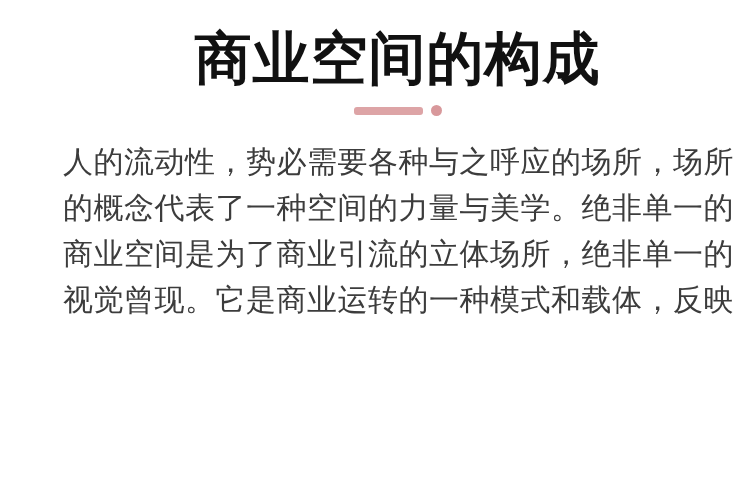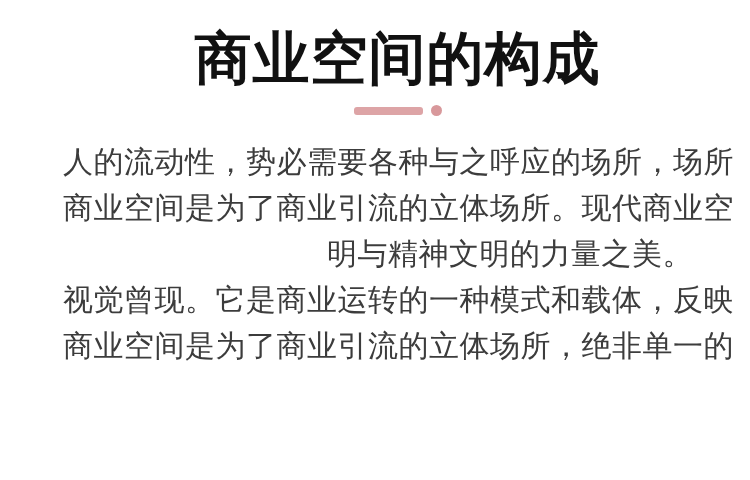--- a/index.html
+++ b/index.html
@@ -59,40 +59,38 @@
     font-size: 30px;
     font-weight: 300;
     line-height: 46px;
   }
   .paragraph {
     margin: 0;
   }
   .text-line {
     white-space: nowrap;
     letter-spacing: 0.5px;
-    text-align: right;
   }
 </style>
 </head>
 <body>
 
 <div class="page">
 
   <h1 class="title">商业空间的构成</h1>
 
   <div class="divider">
     <span class="divider-bar"></span>
     <span class="divider-dot"></span>
   </div>
 
   <div class="body-text">
     <div class="paragraph">
       <div class="text-line">人的流动性，势必需要各种与之呼应的场所，场所</div>
-      <div class="text-line">商业空间是为了商业引流的立体场所。现代商业空</div>
-      <div class="text-line">明与精神文明的力量之美。</div>
+      <div class="text-line">的概念代表了一种空间的力量与美学。绝非单一的</div>
     </div>
     <div class="paragraph">
+      <div class="text-line">商业空间是为了商业引流的立体场所，绝非单一的</div>
       <div class="text-line">视觉曾现。它是商业运转的一种模式和载体，反映</div>
-      <div class="text-line">商业空间是为了商业引流的立体场所，绝非单一的</div>
     </div>
   </div>
 
 </div>
 
 </body></html>

